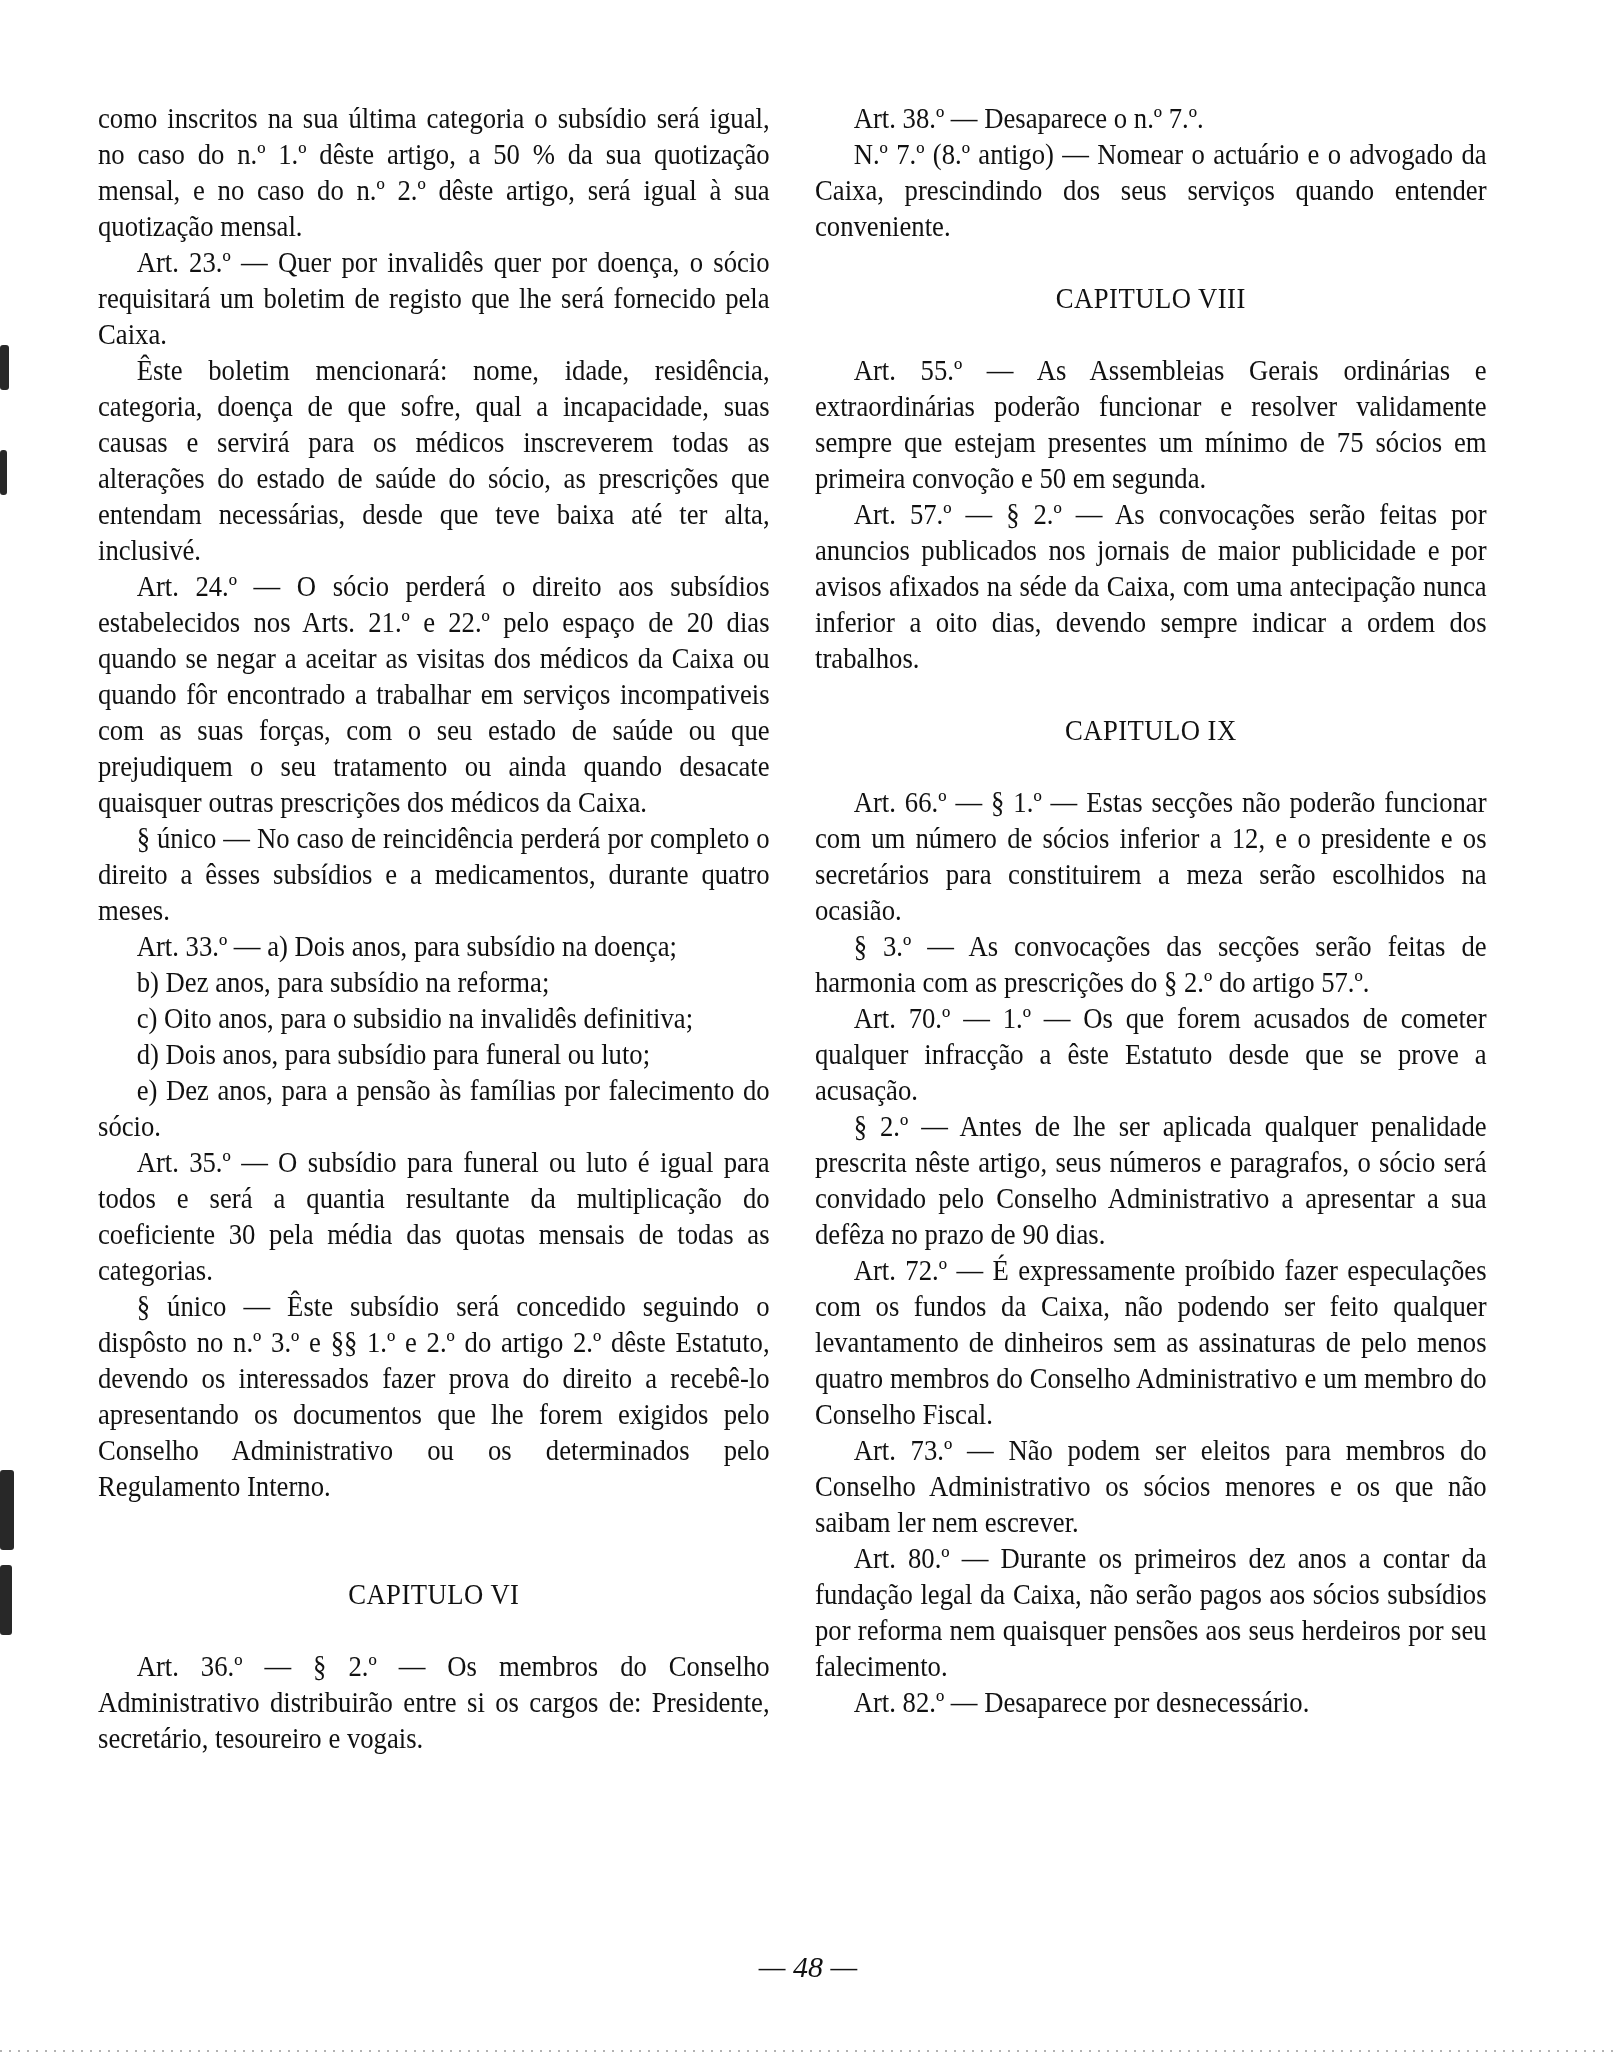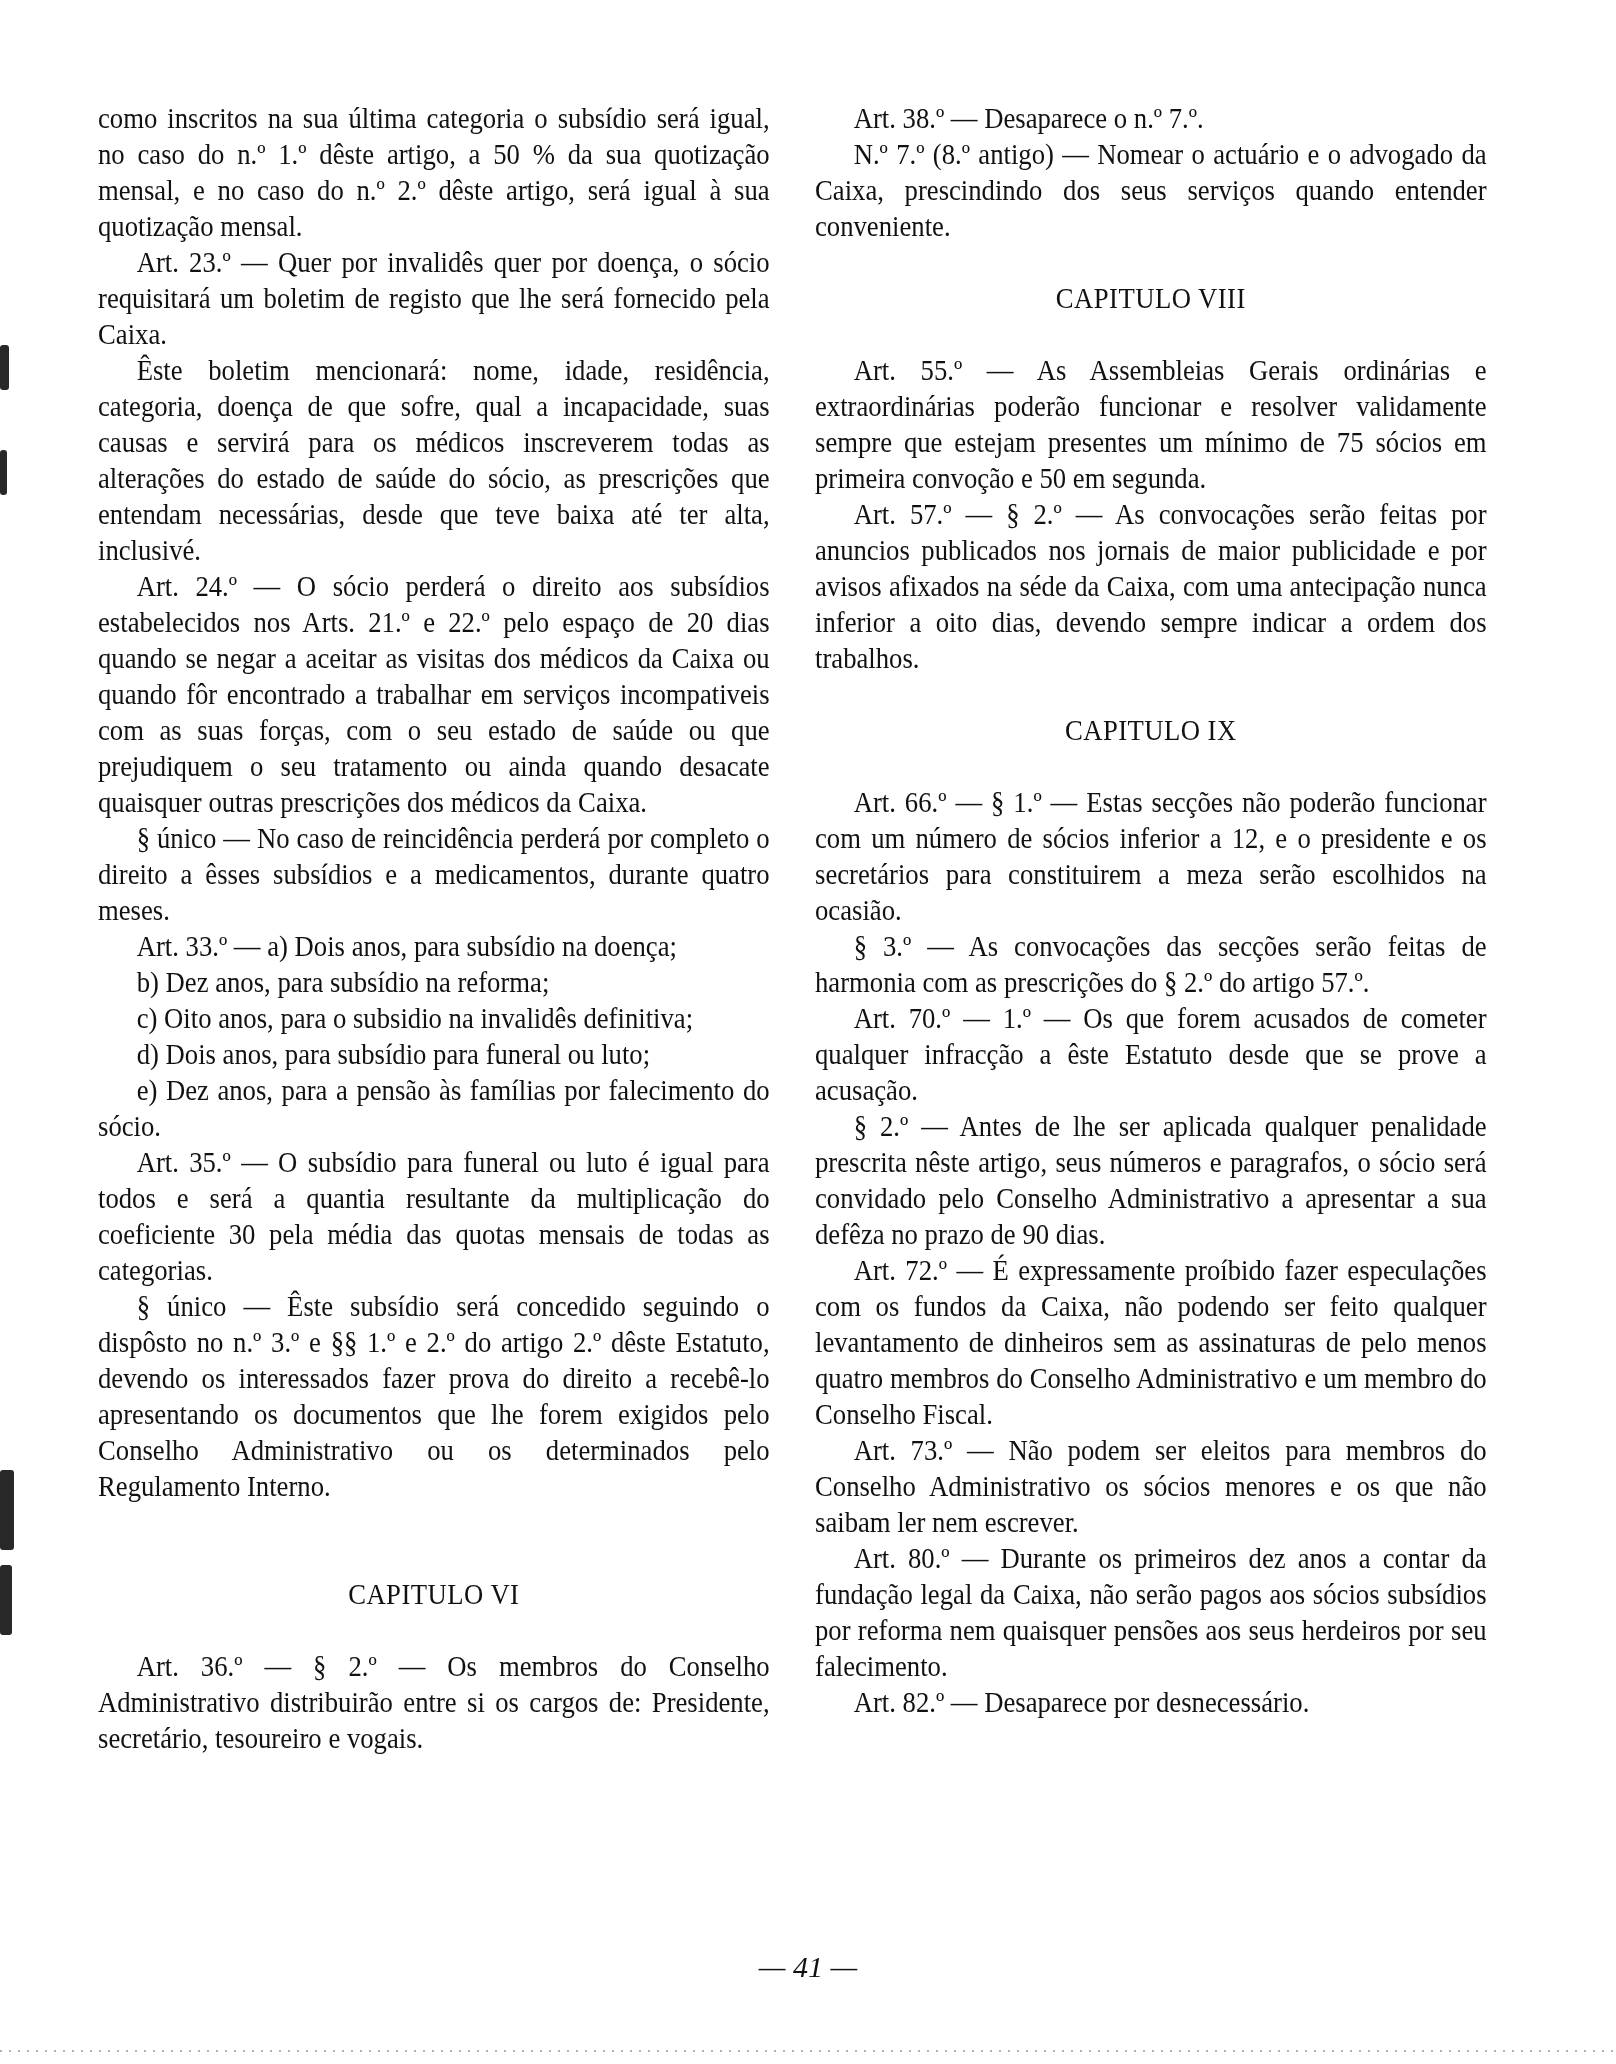--- a/index.html
+++ b/index.html
@@ -77,15 +77,15 @@
     <p class="p">Art. 66.º — § 1.º — Estas secções não poderão funcionar com um número de sócios inferior a 12, e o presidente e os secretários para constituirem a meza serão escolhidos na ocasião.</p>
     <p class="p">§ 3.º — As convocações das secções serão feitas de harmonia com as prescrições do § 2.º do artigo 57.º.</p>
     <p class="p">Art. 70.º — 1.º — Os que forem acusados de cometer qualquer infracção a êste Estatuto desde que se prove a acusação.</p>
     <p class="p">§ 2.º — Antes de lhe ser aplicada qualquer penalidade prescrita nêste artigo, seus números e paragrafos, o sócio será convidado pelo Conselho Administrativo a apresentar a sua defêza no prazo de 90 dias.</p>
     <p class="p">Art. 72.º — É expressamente proíbido fazer especulações com os fundos da Caixa, não podendo ser feito qualquer levantamento de dinheiros sem as assinaturas de pelo menos quatro membros do Conselho Administrativo e um membro do Conselho Fiscal.</p>
     <p class="p">Art. 73.º — Não podem ser eleitos para membros do Conselho Administrativo os sócios menores e os que não saibam ler nem escrever.</p>
     <p class="p">Art. 80.º — Durante os primeiros dez anos a contar da fundação legal da Caixa, não serão pagos aos sócios subsídios por reforma nem quaisquer pensões aos seus herdeiros por seu falecimento.</p>
     <p class="p">Art. 82.º — Desaparece por desnecessário.</p>
   </div>
 
-  <div class="page-number">— 41 —</div>
+  <div class="page-number">— 48 —</div>
   <div class="scan-dots"></div>
 </div>
 
 </body></html>

